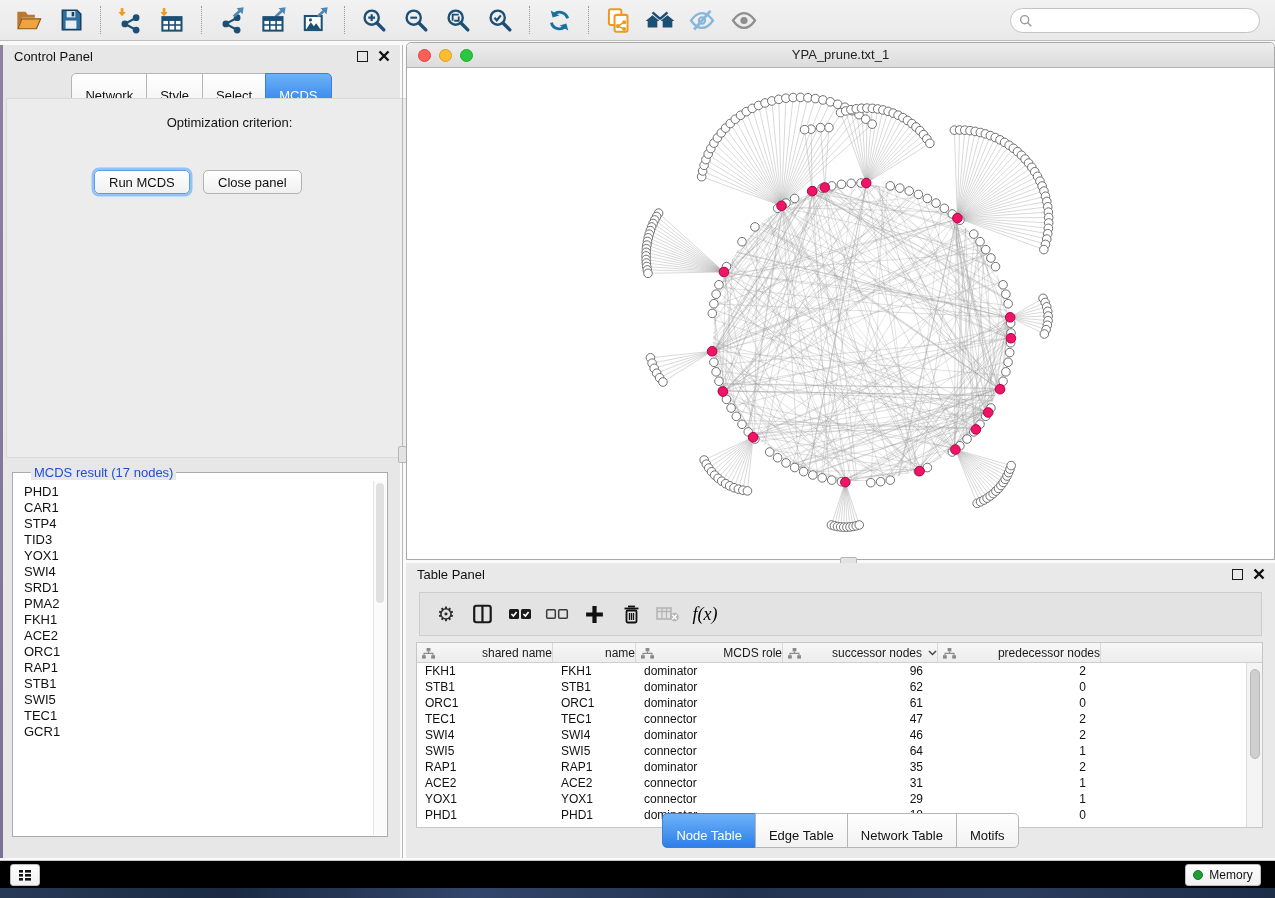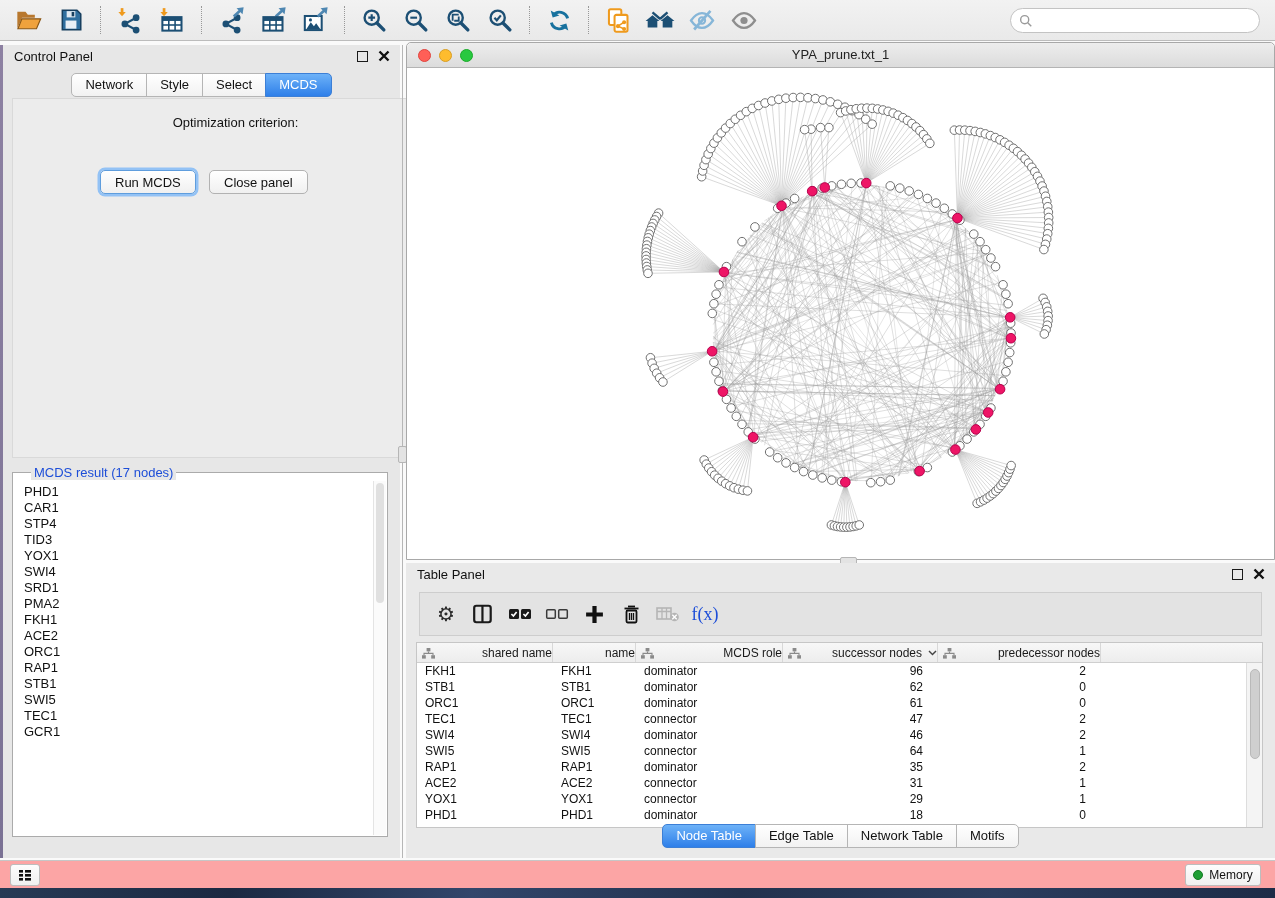--- a/index.html
+++ b/index.html
@@ -37,30 +37,30 @@
   
   #control-panel { left:3px; top:45px; width:397px; height:813px; background:#e7e7e7; }
   .panel-title-row { position:relative; height:24px; }
   .panel-title { position:absolute; left:11px; top:4px; font-size:13px; color:#111; }
   .win-btns { position:absolute; right:10px; top:5px; display:flex; gap:10px; align-items:center; }
   .float-btn { width:11px; height:11px; border:1.7px solid #1a1a1a; background:transparent; }
   .close-btn { width:12px; height:12px; }
 
   .seg-group { display:flex; }
   .seg-tab {
-    font-size:13px; padding:3px 13px 4px; background:linear-gradient(#ffffff,#f2f2f2);
+    font-size:13px; padding:14px 13px 4px; background:linear-gradient(#ffffff,#f2f2f2);
     border:1px solid #b5b5b5; margin-left:-1px; color:#111; white-space:nowrap;
   }
   .seg-tab:first-child { border-radius:5px 0 0 5px; margin-left:0; }
   .seg-tab:last-child { border-radius:0 5px 5px 0; }
   .seg-tab.selected { background:linear-gradient(#6db2f8,#2e7fe9); color:#fff; border-color:#3c7fd6; }
 
   #cp-tabs { position:absolute; left:0; top:28px; width:100%; display:flex; justify-content:center; }
 
-  #mcds-panel { position:absolute; left:9px; top:53px; width:447px; height:360px;
+  #mcds-panel { position:absolute; left:3px; top:53px; width:447px; height:360px;
     background:#ececec; border:1px solid #d9d9d9; }
   #opt-label { position:absolute; width:100%; top:16px; text-align:center; font-size:13px; }
   #criterion-select {
     position:absolute; left:35px; top:38px; width:312px; height:25px;
     background:#fff; border:1px solid #b2b2b2; border-radius:4px;
     display:flex; align-items:center;
   }
   #criterion-select .val { flex:1; font-size:13px; padding-left:10px; white-space:nowrap; }
   #criterion-select .stepper {
     width:21px; height:23px; border-radius:0 3px 3px 0;
@@ -102,41 +102,41 @@
   #tl-green { left:53px; background:#28c840; border:1px solid #1aab29; }
   #net-title { position:absolute; width:100%; top:4px; text-align:center; font-size:13px; color:#222; }
   #net-canvas { position:relative; width:867px; height:491px; }
 
   
   #table-panel { left:406px; top:563px; width:869px; height:295px; background:#e9e9e9; }
   #tp-toolbar { position:absolute; left:13px; right:13px; top:29px; height:44px;
     background:#e3e3e3; border:1px solid #cdcdcd; display:flex; align-items:center; gap:9px; padding-left:12px; }
   .tp-icon { width:28px; height:30px; display:flex; align-items:center; justify-content:center; }
   .gear-glyph { font-size:20px; color:#2b2b2b; line-height:1; }
-  .fx-glyph { font-family:"Liberation Serif", serif; font-size:18px; color:#1d4ed8; }
+  .fx-glyph { font-family:"Liberation Serif", serif; font-style:italic; font-size:18px; color:#000000; }
 
   #node-table { position:absolute; left:10px; top:79px; width:847px; height:186px;
     background:#fff; border:1px solid #c6c6c6; }
   #tbl-header { display:flex; height:20px; background:linear-gradient(#f7f7f7,#ededed);
     border-bottom:1px solid #cfcfcf; }
   .hcell { position:relative; height:100%; border-right:1px solid #d8d8d8;
     display:flex; align-items:center; justify-content:flex-end; font-size:12px; color:#1a1a1a; }
   .hcell .tree-ic { position:absolute; left:5px; top:5px; }
   .hcell .sort-ic { margin-left:6px; display:flex; }
   #tbl-body { position:absolute; left:0; top:20px; right:16px; bottom:0; overflow:hidden; }
   .trow { display:flex; height:16px; }
   .tcell { font-size:12px; line-height:16px; white-space:nowrap; overflow:hidden; }
   .tcell.left { padding-left:8px; text-align:left; }
   .tcell.right { padding-right:15px; text-align:right; }
   #tbl-scroll { position:absolute; right:0; top:20px; bottom:0; width:16px; background:#f4f4f4; border-left:1px solid #ddd; }
   #tbl-scroll .thumb { position:absolute; left:2.5px; top:6px; width:10px; height:90px; background:#cfcfcf; border:1px solid #b9b9b9; border-radius:5px; }
   #tp-tabs { position:absolute; left:0; bottom:10px; width:100%; display:flex; justify-content:center; }
 
   
-  #status-bar { left:0; top:860px; width:1275px; height:28px; background:#fca5a5; border-top:1px solid #c6c6c6; }
+  #status-bar { left:0; top:860px; width:1275px; height:28px; background:#000000; border-top:1px solid #c6c6c6; }
   .sb-btn { position:absolute; top:3px; height:22px; background:linear-gradient(#fdfdfd,#f0f0f0);
     border:1px solid #bdbdbd; border-radius:3px; display:flex; align-items:center; justify-content:center; }
   #list-btn { left:10px; width:30px; }
   #memory-btn { right:14px; width:76px; gap:6px; font-size:12px; color:#111; }
   .mem-dot { width:10px; height:10px; border-radius:50%; background:#1f9e35; border:1px solid #157a24; }
 </style>
 </head>
 <body>
 
 <div id="toolbar" class="abs">

